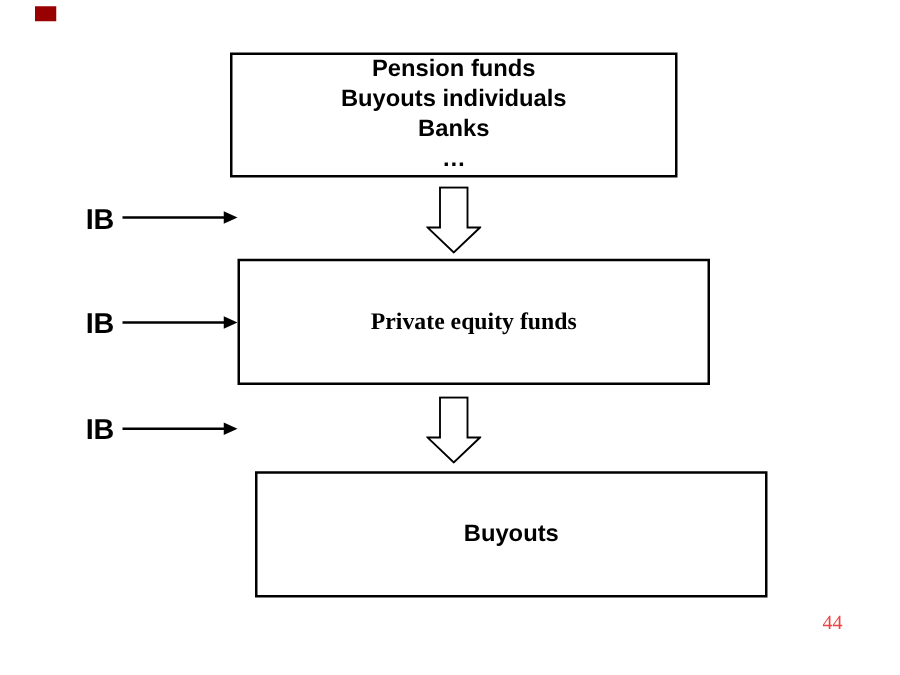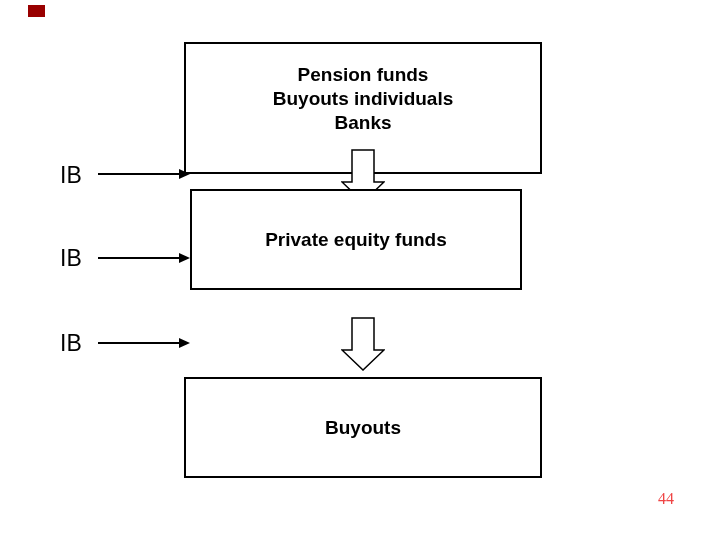--- a/index.html
+++ b/index.html
@@ -11,34 +11,34 @@
     position: absolute; left: 28px; top: 5px; width: 17px; height: 12px;
     background: #990000;
   }
 
   .box {
     position: absolute; background: #fff; border: 2px solid #000;
     display: flex; align-items: center; justify-content: center;
     text-align: center; font-weight: bold;
   }
   .box-top {
-    left: 184px; top: 42px; width: 358px; height: 132px;
-    flex-direction: column; justify-content: center;
+    left: 184px; top: 42px; width: 358px; height: 100px;
+    flex-direction: column; justify-content: flex-end;
     padding-top: 5px; font-size: 19px; line-height: 24px;
   }
-  .box-mid { left: 190px; top: 189px; width: 332px; height: 101px; font-size: 19px; }
-  .box-bottom { left: 184px; top: 377px; width: 358px; height: 101px; font-size: 19px; }
+  .box-mid { left: 190px; top: 207px; width: 378px; height: 101px; font-size: 19px; font-family: Liberation Serif, serif; }
+  .box-bottom { left: 204px; top: 377px; width: 410px; height: 101px; font-size: 19px; }
 
   .block-arrow { position: absolute; width: 44px; height: 54px; }
   .block-arrow-1 { left: 341px; top: 149px; }
   .block-arrow-2 { left: 341px; top: 317px; }
 
   .ib-label {
     position: absolute; left: 60px; width: 40px;
-    font-size: 23px; font-weight: normal; line-height: 28px;
+    font-size: 23px; font-weight: bold; line-height: 28px; text-align: center;
   }
   .ib-1 { top: 161px; }
   .ib-2 { top: 244px; }
   .ib-3 { top: 329px; }
 
   .h-arrow { position: absolute; left: 97px; width: 94px; height: 14px; }
   .h-arrow-1 { top: 167px; }
   .h-arrow-2 { top: 251px; }
   .h-arrow-3 { top: 336px; }
 

